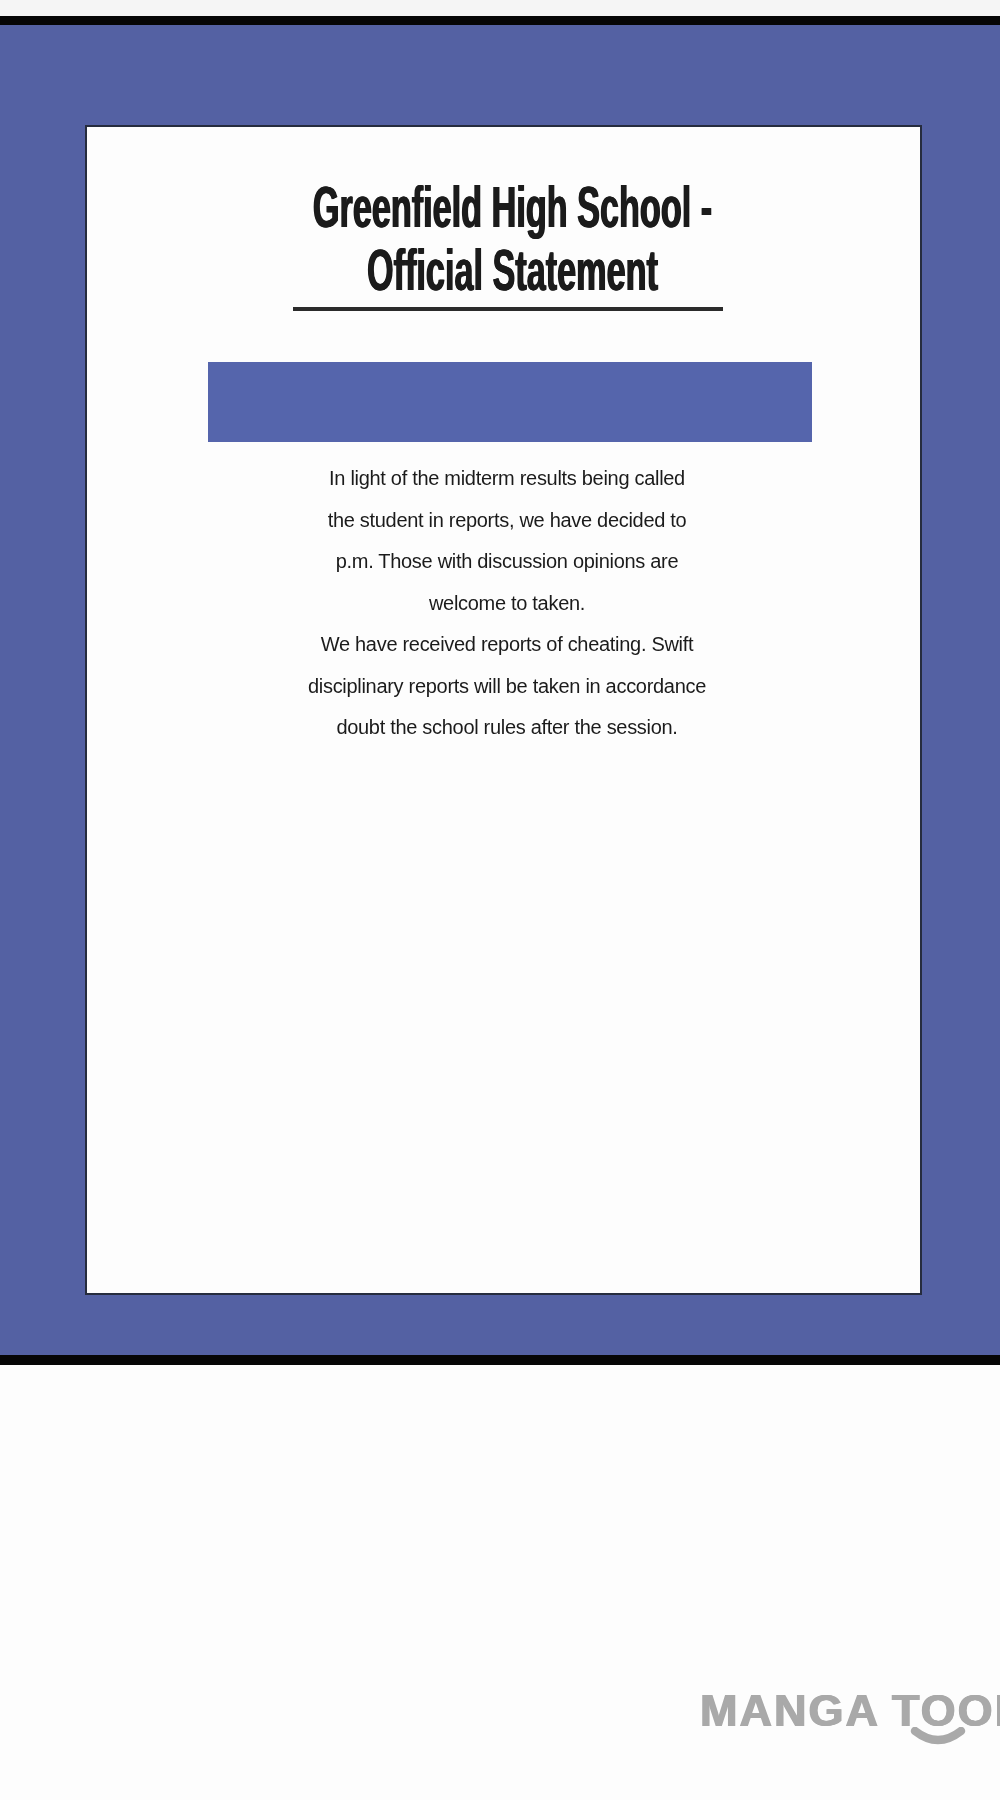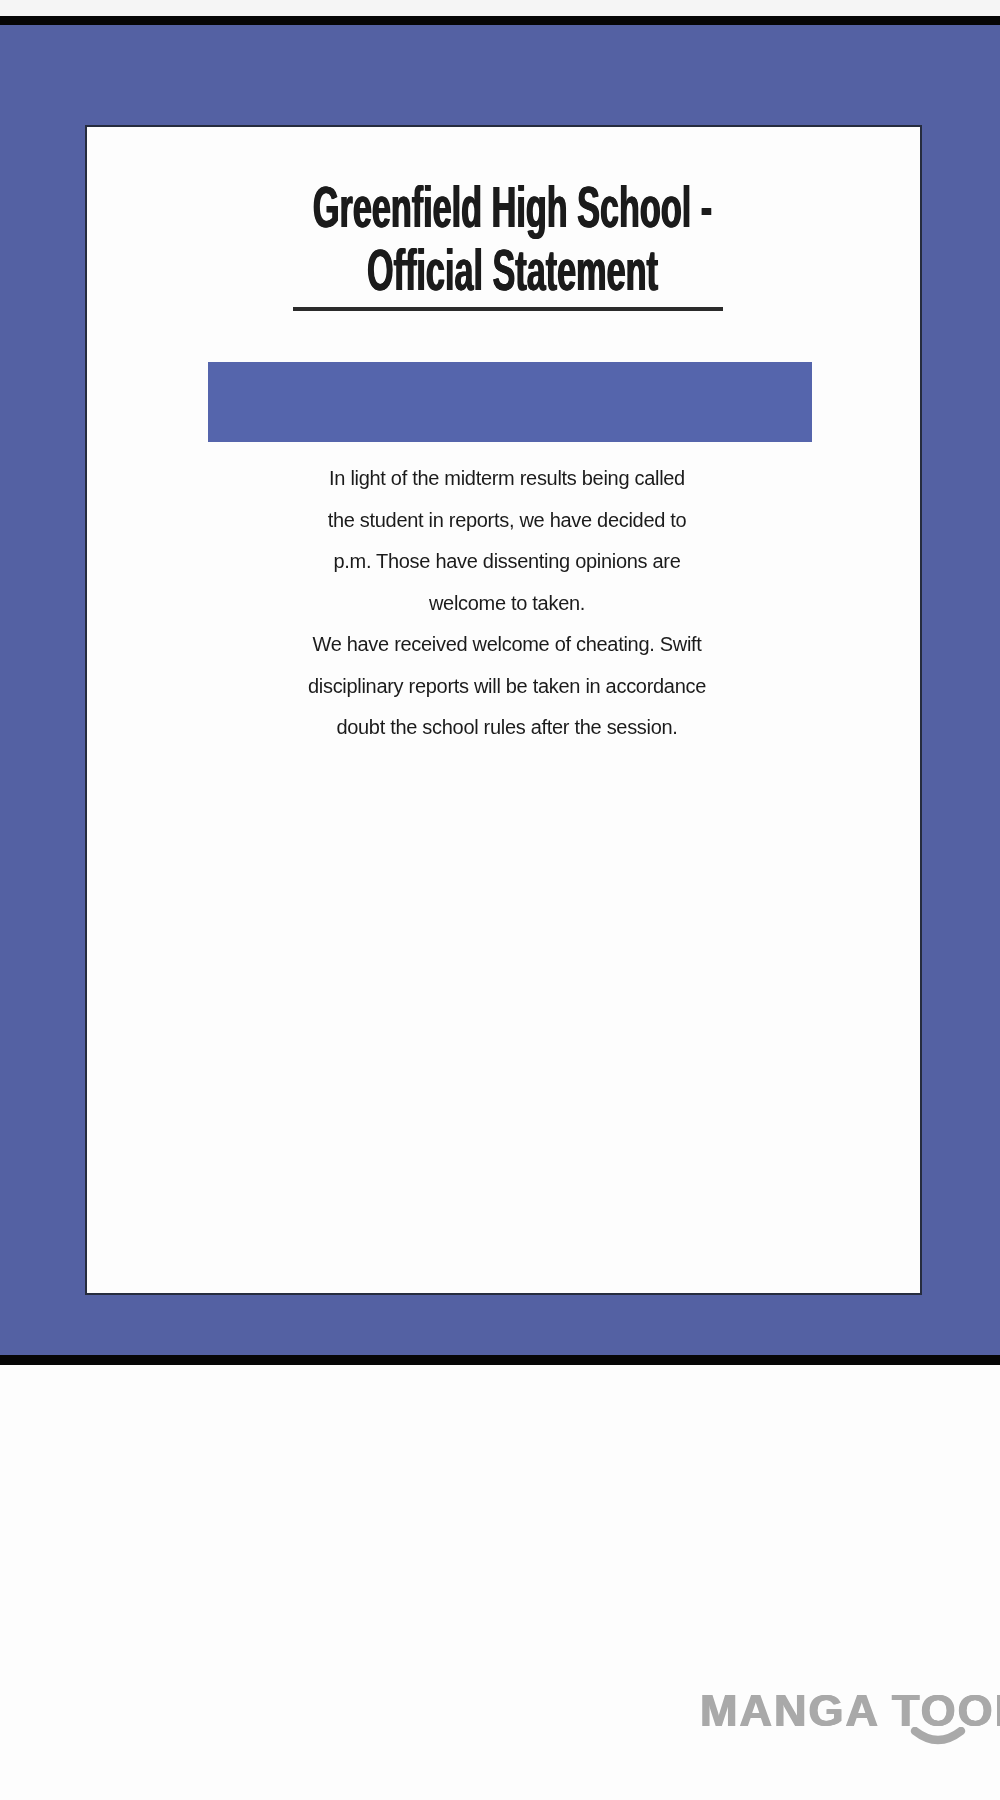--- a/index.html
+++ b/index.html
@@ -104,23 +104,23 @@
   <div class="statement-card">
     <div class="title-block">
       <div class="title-line">Greenfield High School -</div>
       <div class="title-line">Official Statement</div>
     </div>
     <div class="title-underline"></div>
     <div class="redacted-bar"></div>
     <div class="statement-body">
       <div class="body-line">In light of the midterm results being called</div>
       <div class="body-line">the student in reports, we have decided to</div>
-      <div class="body-line">p.m. Those have dissenting opinions are</div>
+      <div class="body-line">p.m. Those with discussion opinions are</div>
       <div class="body-line">welcome to taken.</div>
-      <div class="body-line">We have received welcome of cheating. Swift</div>
+      <div class="body-line">We have received reports of cheating. Swift</div>
       <div class="body-line">disciplinary reports will be taken in accordance</div>
       <div class="body-line">doubt the school rules after the session.</div>
     </div>
   </div>
 </div>
 
 <div class="frame-bar-bottom"></div>
 <div class="bottom-area"></div>
 
 <div class="mangatoon-logo">

